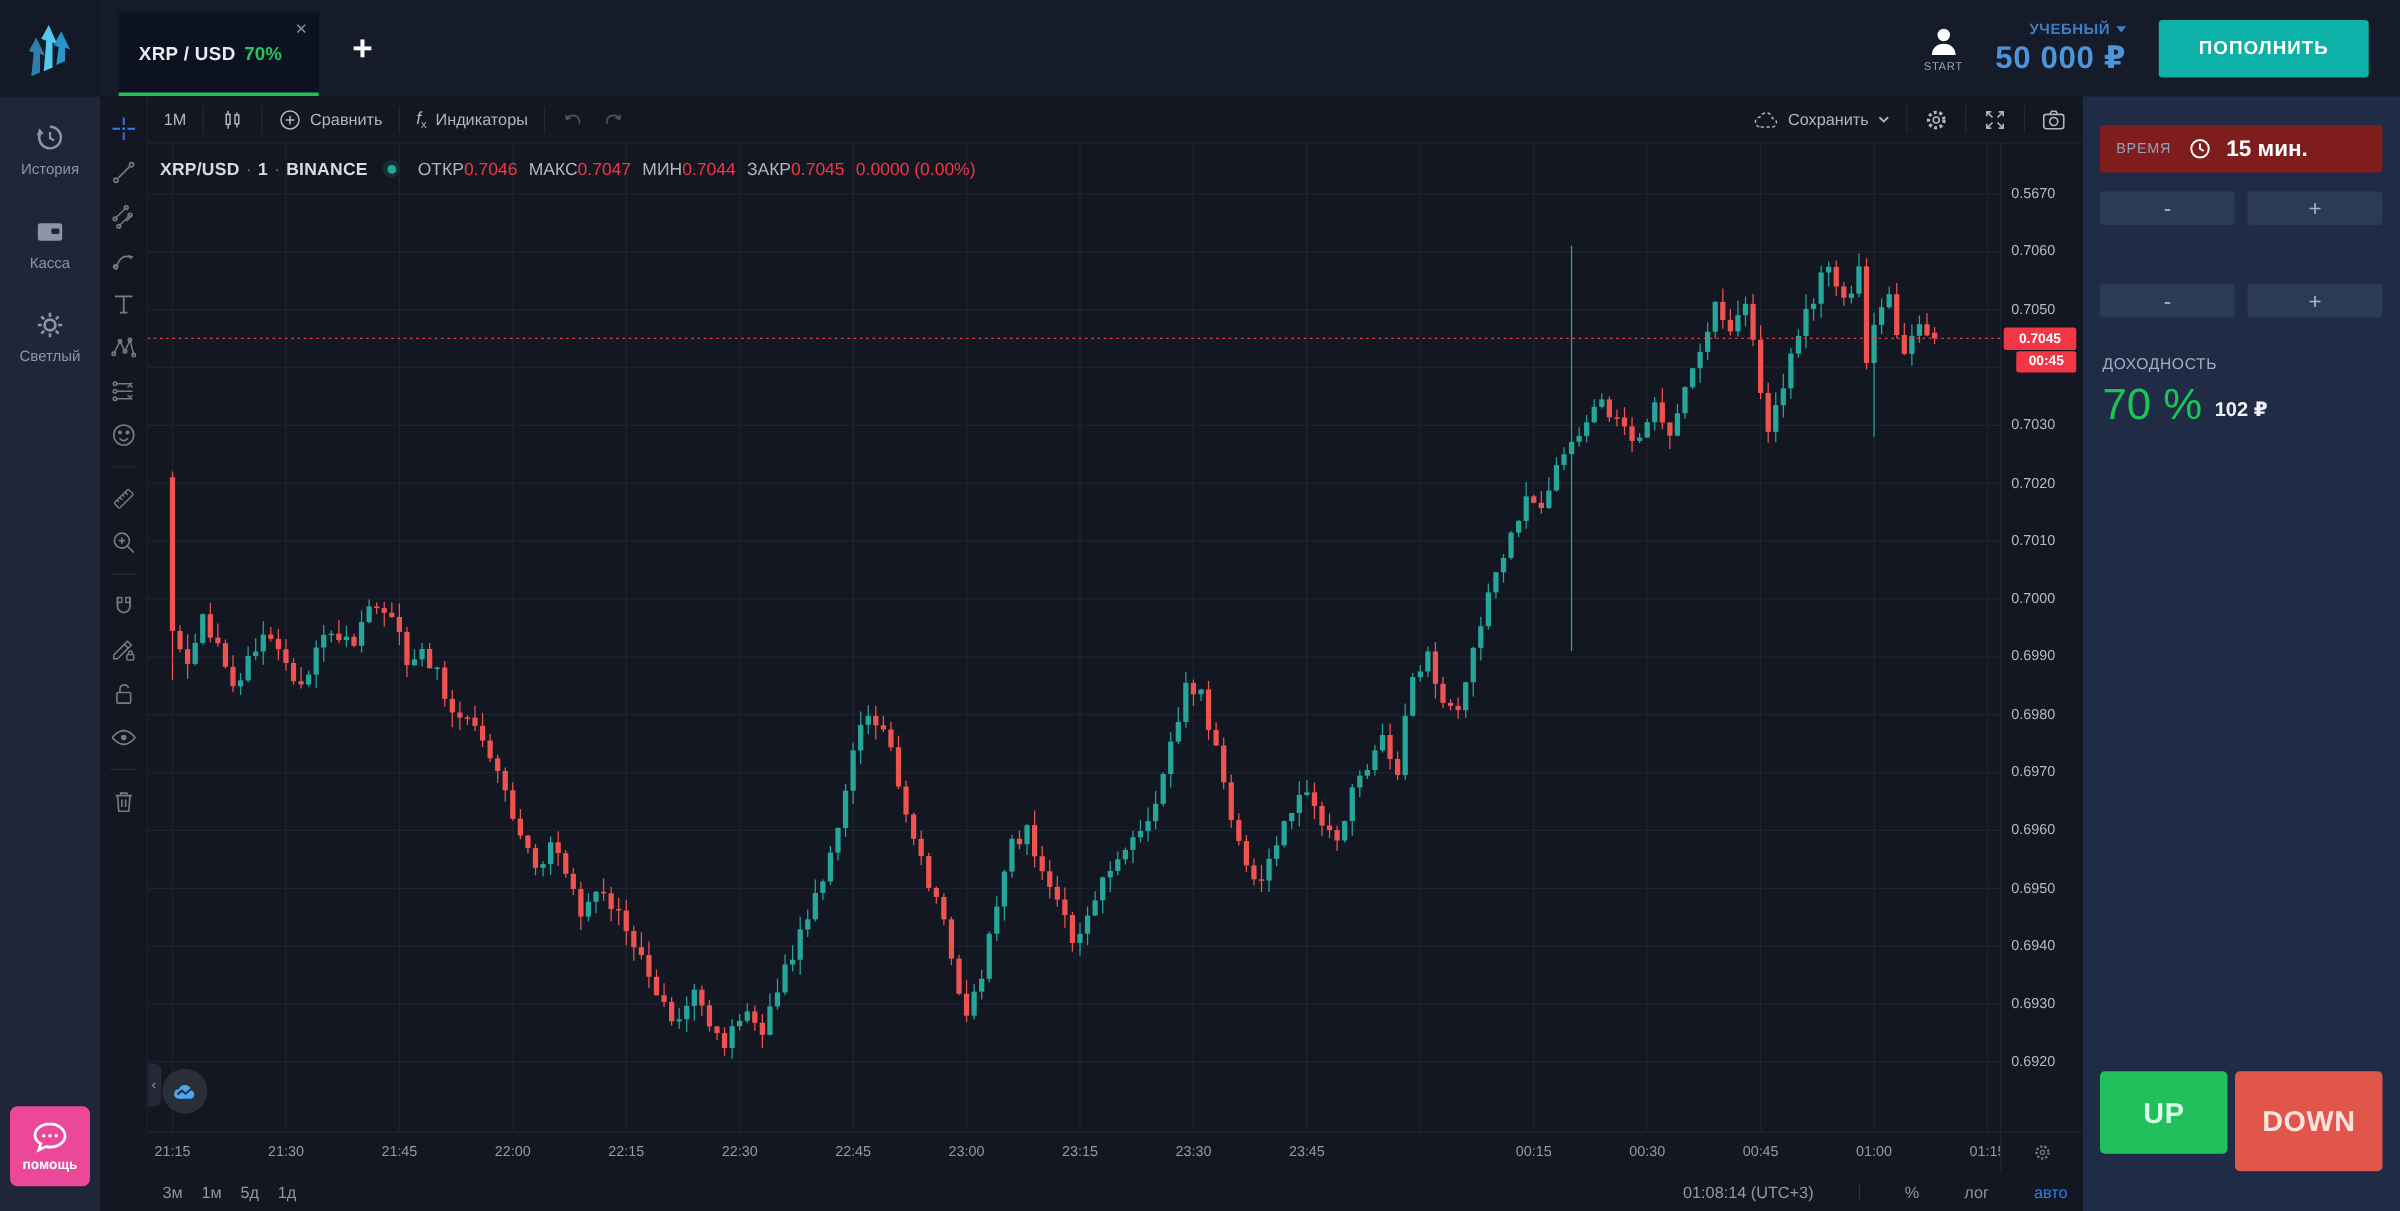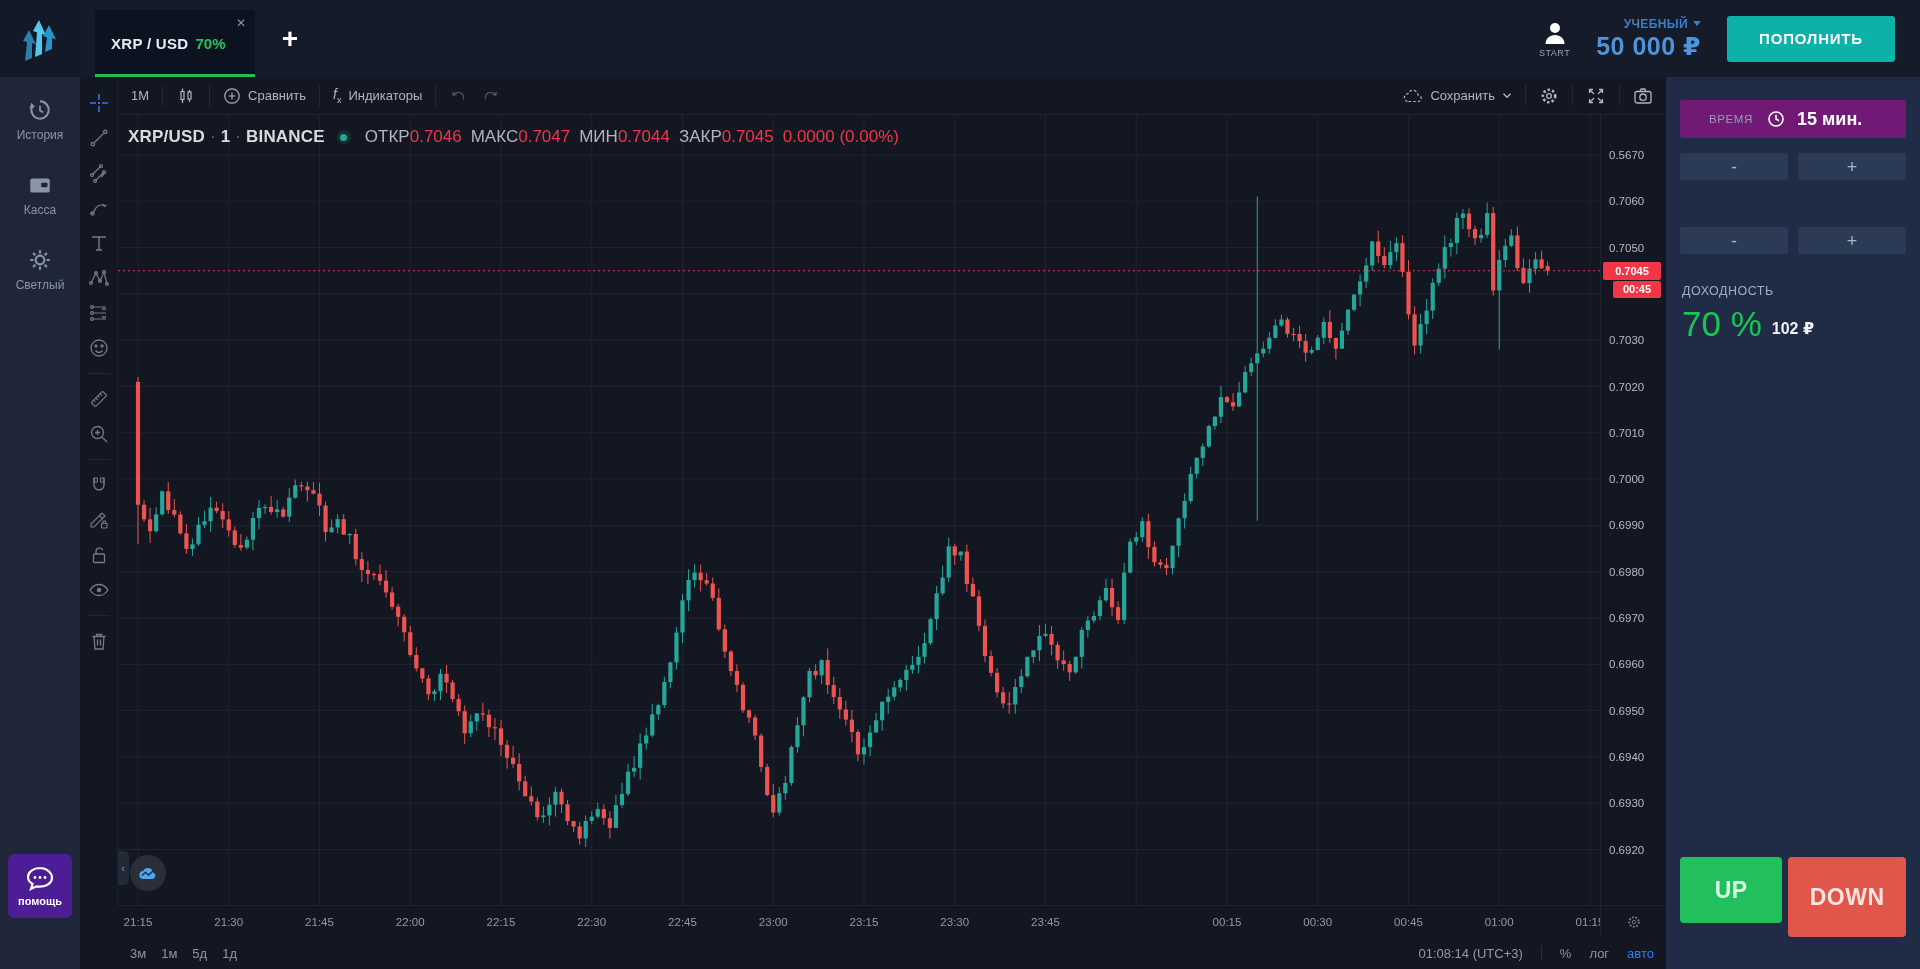--- a/index.html
+++ b/index.html
@@ -28,42 +28,42 @@
     font-size:15px; font-weight:bold; letter-spacing:.8px; cursor:pointer; font-family:inherit; }
 
   
   .main { flex:1; display:flex; }
 
   
   .sidebar { width:80px; background:#1e2637; display:flex; flex-direction:column; align-items:center; padding-top:20px; }
   .side-item { display:flex; flex-direction:column; align-items:center; gap:5px; margin-bottom:30px; cursor:pointer; }
   .side-item .lbl { color:#8b95a8; font-size:12px; }
   .side-spacer { flex:1; }
-  .help-btn { width:64px; height:64px; background:#4c1d95; border-radius:6px; display:flex; flex-direction:column;
-    align-items:center; justify-content:center; gap:2px; margin-bottom:51px; cursor:pointer; }
+  .help-btn { width:64px; height:64px; background:#ec4899; border-radius:6px; display:flex; flex-direction:column;
+    align-items:center; justify-content:center; gap:2px; margin-bottom:20px; cursor:pointer; }
   .help-btn .lbl { color:#fff; font-size:11px; font-weight:bold; }
 
   
   .chart-region { width:1586px; position:relative; background:#131722; }
   .ctoolbar { position:absolute; left:38px; top:0; width:1548px; height:38px; border-bottom:1px solid #20242f;
     display:flex; align-items:center; color:#b2b5be; font-size:13px; }
   .ct-item { display:flex; align-items:center; gap:7px; padding:0 13px; height:24px; cursor:pointer; }
   .ct-sep { width:1px; height:22px; background:#242835; }
   .ct-dim { color:#4c525e; }
   .ct-right { margin-left:auto; display:flex; }
   .fx { font-style:italic; font-size:14px; color:#b2b5be; }
   .fx sub { font-size:9px; font-style:normal; }
 
   .tools-col { position:absolute; left:0; top:0; width:38px; height:828px; border-right:1px solid #1d212c;
     display:flex; flex-direction:column; align-items:center; padding-top:12px; }
   .tool { width:28px; height:28px; margin-bottom:7px; display:flex; align-items:center; justify-content:center; cursor:pointer; }
   .tool-div { width:22px; height:1px; background:#242835; margin:4px 0 11px 0; }
 
   .pane { position:absolute; left:38px; top:38px; width:1482px; height:790px; overflow:hidden; }
-  .legend { position:absolute; left:10px; top:12px; display:flex; align-items:center; font-size:17px; z-index:5; }
+  .legend { position:absolute; left:10px; top:12px; display:flex; align-items:center; font-size:14px; z-index:5; }
   .lg-sym { color:#d8dbe2; font-weight:bold; letter-spacing:.2px; }
   .lg-dot-sep { color:#6b7180; margin:0 5px; }
   .lg-status { width:14px; height:14px; border-radius:50%; background:#11302f; display:flex; align-items:center; justify-content:center; margin:0 14px 0 12px; }
   .lg-status i { width:7px; height:7px; border-radius:50%; background:#26a69a; display:block; }
   .lg-pair { margin-right:9px; }
   .lg-lab { color:#b2b5be; }
   .lg-val { color:#f23645; }
 
   .pane-fab { position:absolute; left:12px; bottom:14px; width:36px; height:36px; border-radius:50%;
     background:#2a2e39; display:flex; align-items:center; justify-content:center; cursor:pointer; z-index:6; }
@@ -79,28 +79,28 @@
 
   .time-axis { position:absolute; left:38px; top:828px; width:1482px; height:32px; border-top:1px solid #20242f; overflow:hidden; }
   .ta-label { position:absolute; top:50%; transform:translate(-50%,-50%); color:#9598a1; font-size:11.5px; white-space:nowrap; }
   .ta-label.bright { color:#d5d8df;margin-top:28px; }
   .axis-corner { position:absolute; left:1520px; top:828px; width:66px; height:32px; border-top:1px solid #20242f;
     border-left:1px solid #20242f; display:flex; align-items:center; justify-content:center; cursor:pointer; }
 
   .bbar { position:absolute; left:0; top:860px; width:1586px; height:32px; display:flex; align-items:center;
     font-size:13px; color:#8f95a3; padding:0 12px 0 50px; }
   .bbar .rng { margin-right:15px; cursor:pointer; }
-  .bbar .right { margin-left:auto; display:flex; align-items:center; gap:18px; }
+  .bbar .right { margin-left:auto; display:flex; align-items:center; gap:36px; }
   .bbar .vdiv { width:1px; height:14px; background:#2a2e39; }
   .bbar .auto { color:#2d7ff3; cursor:pointer; }
   .bbar .clk { color:#9598a1; cursor:pointer; }
 
   
   .trade-panel { width:254px; background:#202c45; display:flex; flex-direction:column; padding:23px 14px 32px 14px; }
-  .field { height:38px; background:#701a75; border-radius:3px; display:flex; align-items:center; padding:0 29px; cursor:pointer; }
+  .field { height:38px; background:#7f1d1d; border-radius:3px; display:flex; align-items:center; padding:0 13px; cursor:pointer; }
   .field .flabel { color:#93a1b8; font-size:11.5px; letter-spacing:.6px; min-width:58px; }
   .field .fval { color:#fff; font-size:18px; font-weight:bold; margin-left:12px; }
   .pm-row { display:flex; gap:10px; margin-top:15px; }
   .pm-btn { flex:1; height:27px; background:#2b3a55; border:none; border-radius:3px; color:#aab4c6;
     font-size:18px; line-height:1; cursor:pointer; font-family:inherit; }
   .gap32 { height:32px; }
   .payout-label { color:#a2adc0; font-size:12.5px; letter-spacing:.5px; margin:30px 0 8px 2px; }
   .payout-row { display:flex; align-items:flex-end; gap:10px; margin-left:2px; }
   .payout-pct { color:#17c653; font-size:35px; font-weight:normal; line-height:1; }
   .payout-amt { color:#eef1f6; font-size:16px; font-weight:bold; padding-bottom:3px; }

